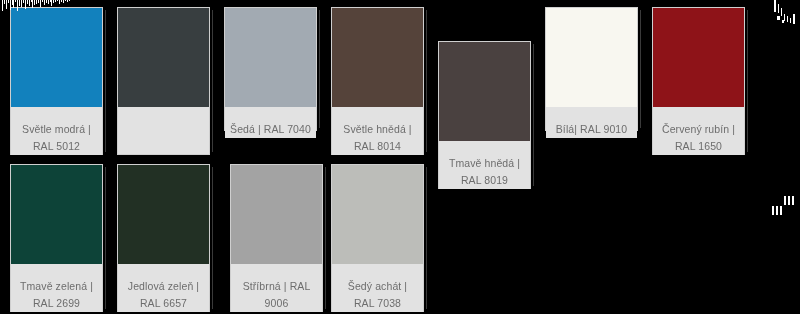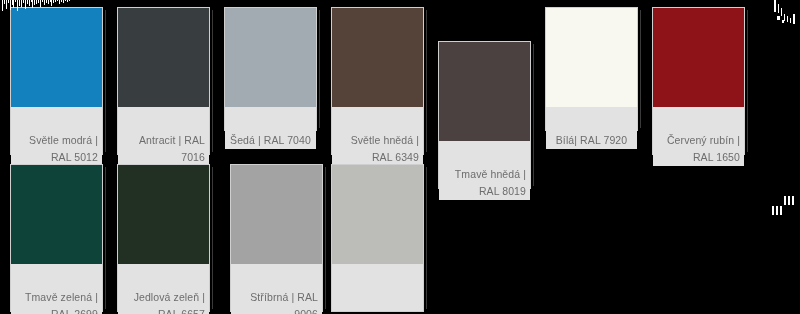--- a/index.html
+++ b/index.html
@@ -52,22 +52,22 @@
     height: 99px;
     flex: 0 0 99px;
     display: block;
   }
 
   .swatch-label {
     flex: 1 1 auto;
     display: flex;
     align-items: flex-start;
     justify-content: center;
-    text-align: right;
-    padding: 25px 4px 0 4px;
+    text-align: center;
+    padding: 14px 4px 0 4px;
     font-size: 10.5px;
     line-height: 17px;
     color: #6d6d6d;
     letter-spacing: 0.1px;
     word-break: break-word;
     background: #e2e2e2;
   }
 
   
   .edge-line {
@@ -126,41 +126,40 @@
 <body>
 
 <div id="swatch-grid">
     <div class="swatch-card" style="grid-area: 1 / 1;">
       <div class="swatch-color" style="background: rgb(18, 129, 189);"></div>
       <div class="swatch-label">Světle modrá | RAL 5012</div>
       <span class="edge-line right"></span>
     </div>
     <div class="swatch-card" style="grid-area: 1 / 2;">
       <div class="swatch-color" style="background: rgb(56, 62, 64);"></div>
-      <div class="swatch-label">Antracit | RAL 7016</div>
       <span class="edge-line right"></span>
     </div>
     <div class="swatch-card one-line" style="grid-area: 1 / 3;">
       <div class="swatch-color" style="background: rgb(162, 170, 178);"></div>
       <div class="swatch-label">Šedá | RAL 7040</div>
       <span class="edge-line right"></span>
     </div>
     <div class="swatch-card" style="grid-area: 1 / 4;">
       <div class="swatch-color" style="background: rgb(85, 67, 58);"></div>
-      <div class="swatch-label">Světle hnědá | RAL 6349</div>
+      <div class="swatch-label">Světle hnědá | RAL 8014</div>
       <span class="edge-line right"></span>
     </div>
     <div class="swatch-card" style="grid-area: 1 / 5; margin-top: 41px;">
       <div class="swatch-color" style="background: rgb(74, 65, 64);"></div>
       <div class="swatch-label">Tmavě hnědá | RAL 8019</div>
       <span class="edge-line right"></span>
     </div>
     <div class="swatch-card one-line" style="grid-area: 1 / 6;">
       <div class="swatch-color" style="background: rgb(248, 247, 240);"></div>
-      <div class="swatch-label">Bílá| RAL 7920</div>
+      <div class="swatch-label">Bílá| RAL 9010</div>
       <span class="edge-line right"></span>
     </div>
     <div class="swatch-card" style="grid-area: 1 / 7;">
       <div class="swatch-color" style="background: rgb(142, 19, 24);"></div>
       <div class="swatch-label">Červený rubín | RAL 1650</div>
       <span class="edge-line right"></span>
     </div>
     <div class="swatch-card" style="grid-area: 2 / 1;">
       <div class="swatch-color" style="background: rgb(13, 67, 56);"></div>
       <div class="swatch-label">Tmavě zelená | RAL 2699</div>
@@ -171,20 +170,21 @@
       <div class="swatch-label">Jedlová zeleň | RAL 6657</div>
       <span class="edge-line right"></span>
     </div>
     <div class="swatch-card" style="grid-area: 2 / 3; margin-left: 16px;">
       <div class="swatch-color" style="background: rgb(163, 163, 163);"></div>
       <div class="swatch-label">Stříbrná | RAL 9006</div>
       <span class="edge-line right"></span>
     </div>
     <div class="swatch-card" style="grid-area: 2 / 4;">
       <div class="swatch-color" style="background: rgb(188, 189, 185);"></div>
+      <div class="swatch-label">Šedý achát | RAL 7038</div>
       <span class="edge-line right"></span>
     </div>
   </div>
 
 <div id="artifact-top-left">
     <i style="left: 0px; height: 11px;"></i>
     <i style="left: 1.9px; height: 4px;"></i>
     <i style="left: 3.8px; height: 9px;"></i>
     <i style="left: 5.7px; height: 3px;"></i>
     <i style="left: 7.6px; height: 10px;"></i>

